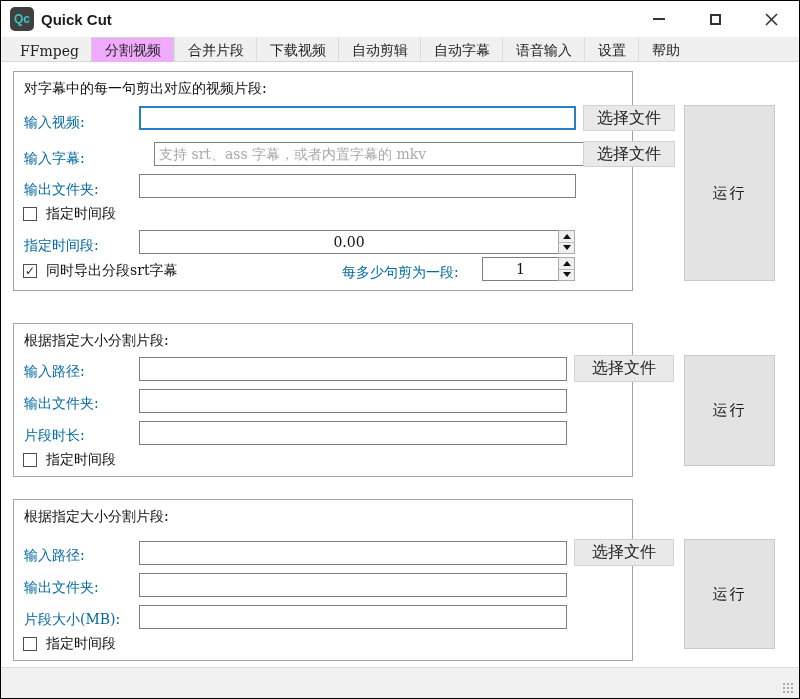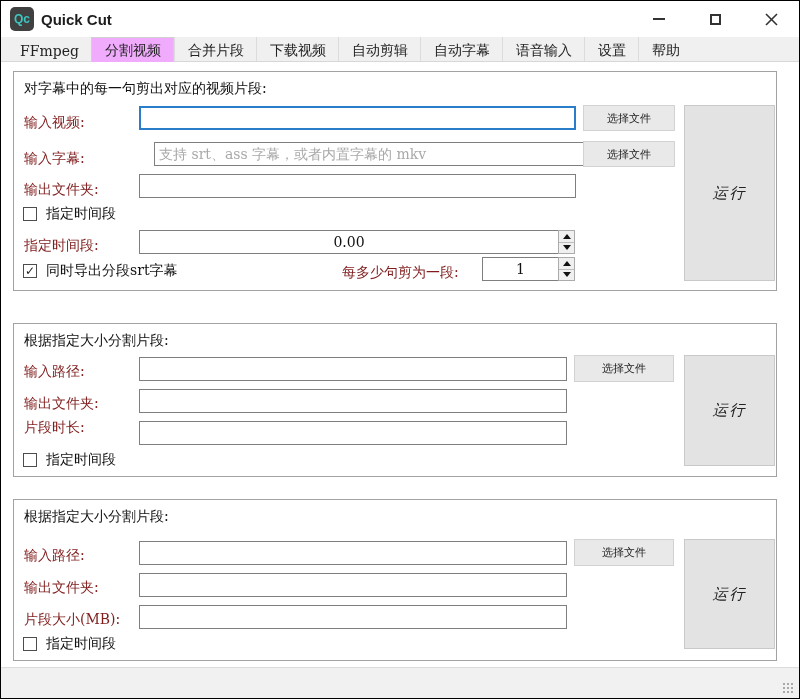--- a/index.html
+++ b/index.html
@@ -39,39 +39,39 @@
     display:flex; align-items:center; white-space:nowrap;
   }
   .tab + .tab { border-left:1px solid #dcdcdc; }
   .tab.selected {
     background:#f0abfc; border:1px solid #d0d0d0; border-bottom:none;
     margin-bottom:-1px; padding-top:1px; position:relative; z-index:2;
   }
   
   .content { position:absolute; top:61px; left:0; right:0; height:607px; background:#fff; }
   .group {
-    position:absolute; left:12px; width:764px;
+    position:absolute; left:12px; width:620px;
     border:1px solid #a2a2a2; background:#fff;
   }
   .group-title { position:absolute; left:10px; top:8px; font-size:14px; color:#111; }
-  .fld-label { position:absolute; font-size:14px; color:#7f1d1d; white-space:nowrap; }
+  .fld-label { position:absolute; font-size:14px; color:#0369a1; white-space:nowrap; }
   .txt {
     position:absolute; height:24px; border:1px solid #7f7f7f; background:#fff;
     font-family:"DejaVu Serif","Liberation Serif",serif; font-size:14px; color:#111;
     padding:0 4px; outline:none;
   }
   .txt::placeholder { color:#a9a9a9; opacity:1; }
   .txt.focused { border:2px solid #2a7dc9; padding:0 3px; }
   .txt.center { text-align:center; }
   .btn {
     position:absolute; background:#e9e9e9; border:1px solid #d2d2d2;
-    font-family:inherit; font-size:11px; color:#222;
+    font-family:inherit; font-size:16px; color:#222;
     display:flex; align-items:center; justify-content:center; cursor:default;
   }
-  .run-btn { background:#e3e3e3; border:1px solid #c9c9c9; font-size:15px; letter-spacing:2px;font-style:italic; }
+  .run-btn { background:#e3e3e3; border:1px solid #c9c9c9; font-size:15px; letter-spacing:2px; }
   
   .chk { position:absolute; display:flex; align-items:center; gap:9px; }
   .chk-box {
     width:14px; height:14px; border:1px solid #4d4d4d; background:#fff;
     display:flex; align-items:center; justify-content:center; flex:0 0 auto;
   }
   .chk-box.checked::after { content:"✓"; font:bold 12px "DejaVu Sans",sans-serif; color:#222; margin-top:-1px; }
   .chk-label { font-size:14px; color:#111; }
   
   .spin-btns { position:absolute; width:17px; height:24px; border:1px solid #ababab; background:#f0f0f0; display:flex; flex-direction:column; }
@@ -177,21 +177,21 @@
     <div class="group" style="top:261px; height:154px;">
       <div class="group-title">根据指定大小分割片段:</div>
 
       <div class="fld-label" style="left:10px; top:39px;">输入路径:</div>
       <input class="txt" style="left: 125px; top: 33px; width: 428px;" type="text" value="">
       <div class="btn" style="left:560px; top:31px; width:100px; height:27px;">选择文件</div>
 
       <div class="fld-label" style="left:10px; top:71px;">输出文件夹:</div>
       <input class="txt" style="left: 125px; top: 65px; width: 428px;" type="text" value="">
 
-      <div class="fld-label" style="left:10px; top:95px;">片段时长:</div>
+      <div class="fld-label" style="left:10px; top:103px;">片段时长:</div>
       <input class="txt" style="left: 125px; top: 97px; width: 428px;" type="text" value="">
 
       <div class="chk" style="left:9px; top:127px;">
         <span class="chk-box"></span>
         <span class="chk-label">指定时间段</span>
       </div>
 
       <div class="btn run-btn" style="left:670px; top:31px; width:91px; height:111px;">运行</div>
     </div>
 

